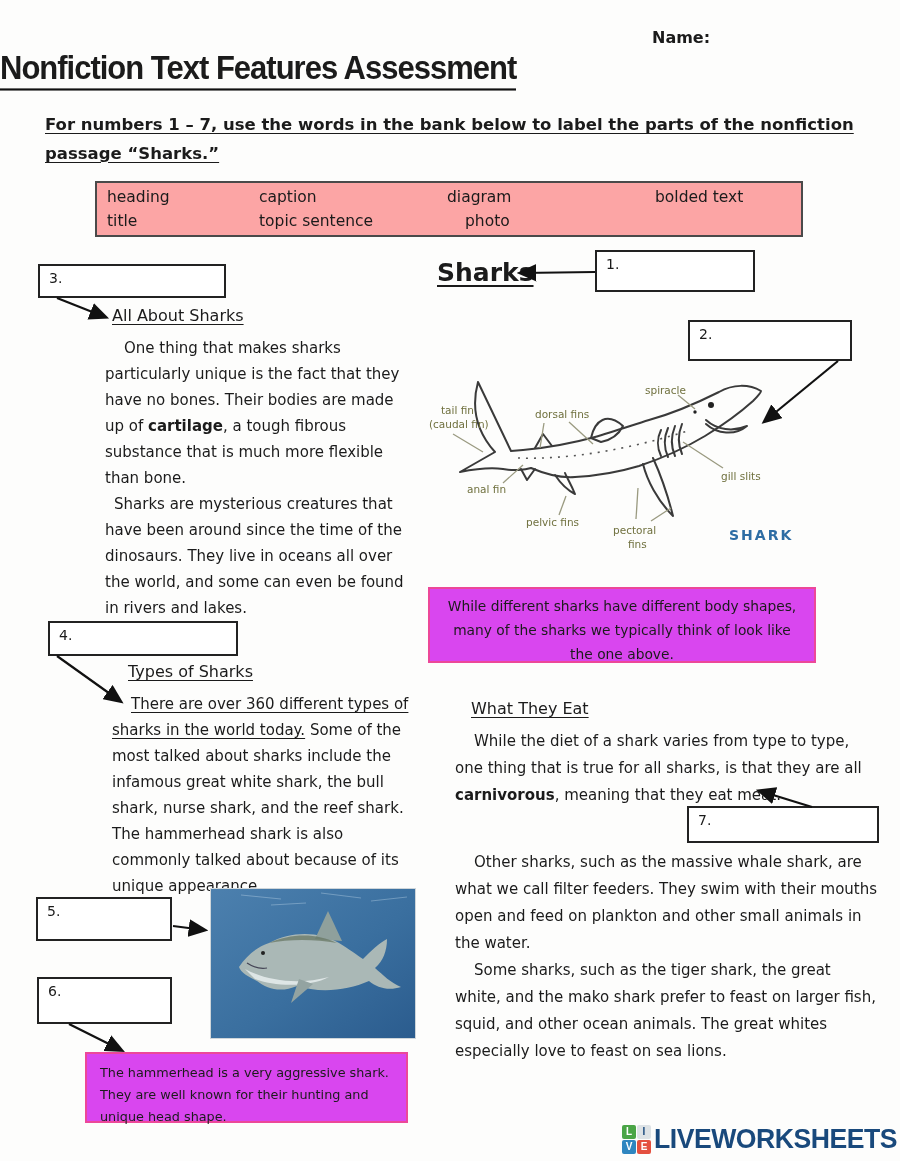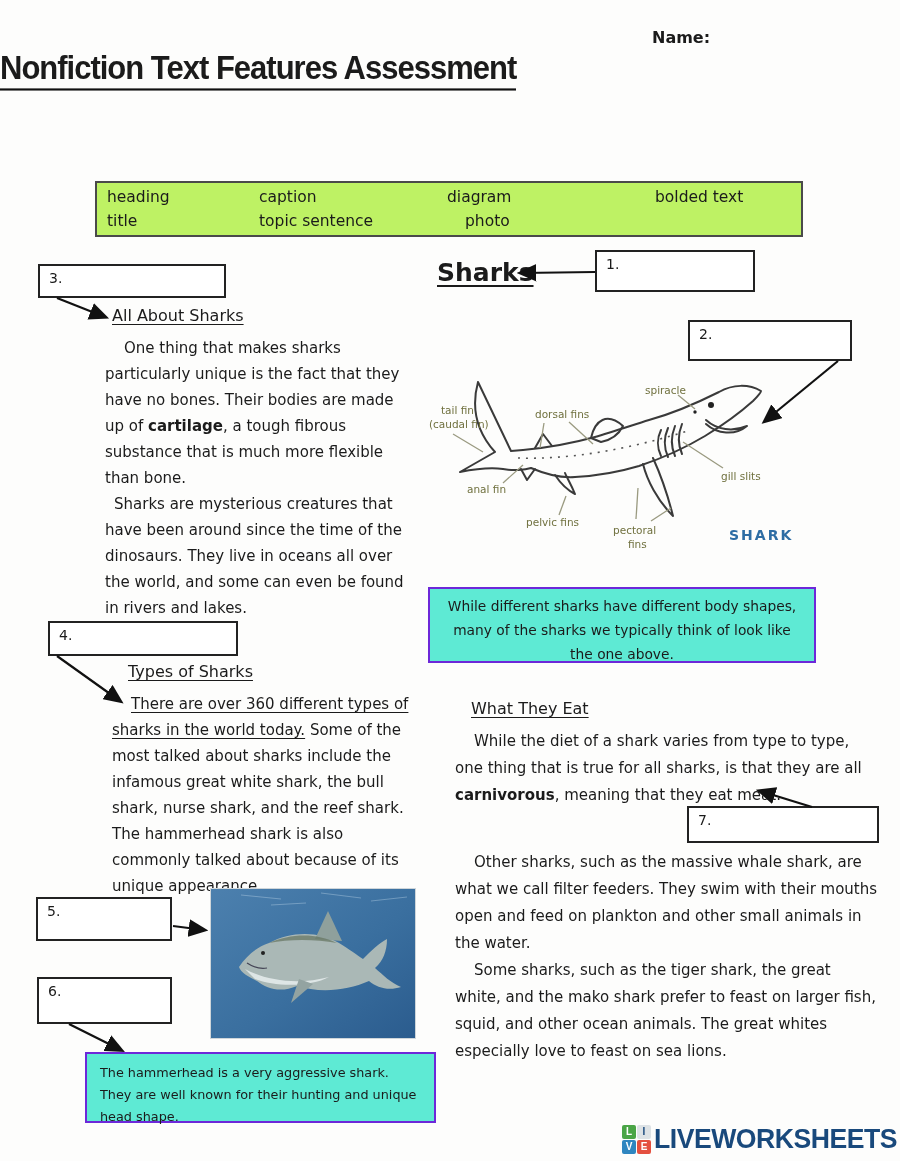--- a/index.html
+++ b/index.html
@@ -15,48 +15,48 @@
     left:0;right:0;top:50px;text-align:left;
     font-family:"Liberation Sans",sans-serif;font-weight:bold;font-size:31px;
     letter-spacing:-1px;
   }
   .page-title span{border-bottom:2.5px solid #111;padding-bottom:1px;transform:scaleY(1.08);display:inline-block;}
   .instructions{left:45px;top:110px;width:810px;font-size:16.5px;font-weight:bold;line-height:29px;}
   .instructions .iline{text-decoration:underline;text-underline-offset:3px;}
   
   .word-bank{
     left:95px;top:181px;width:704px;height:52px;
-    border:2px solid #4a4a4a;background:#bef264;font-size:15.5px;
+    border:2px solid #4a4a4a;background:#fca5a5;font-size:15.5px;
   }
   .wb-word{position:absolute;white-space:nowrap;}
   
   .answer-box{
     border:2px solid #222;background:#fff;
     font-size:14px;padding:4px 0 0 9px;box-sizing:border-box;
   }
   
   .article-col{line-height:26px;font-size:15px;}
   .heading{font-weight:normal;font-size:16px;text-decoration:underline;text-underline-offset:3px;margin:0 0 6px 16px;}
   .para{margin:0;}
   .indent1{text-indent:9px;}
   .indent2{text-indent:19px;}
   .bold{font-weight:bold;}
   .uline{text-decoration:underline;text-underline-offset:3px;}
   .right-col{line-height:27px;font-size:15px;}
   .right-col .para + .para{margin-top:0;}
   
   .caption-box{
-    border:2px solid #6d28d9;background:#5eead4;box-sizing:border-box;
+    border:2px solid #ec4899;background:#d946ef;box-sizing:border-box;
   }
   .diagram-caption{
     left:428px;top:587px;width:388px;height:76px;
     font-size:13.8px;line-height:24px;text-align:center;padding:5px 14px;
   }
   .photo-caption{
-    left:85px;top:1052px;width:351px;height:71px;
+    left:85px;top:1052px;width:323px;height:71px;
     font-size:12.8px;line-height:22px;padding:8px 13px;text-align:left;
   }
   
   .diagram-svg{left:423px;top:368px;}
   .photo-svg{left:210px;top:888px;border:1px solid #cfd6da;}
   .arrow-overlay{left:0;top:0;pointer-events:none;}
   
   .logo{left:622px;top:1123px;display:flex;align-items:center;gap:3px;}
   .logo-grid{display:grid;grid-template-columns:14px 14px;grid-template-rows:14px 14px;gap:1px;}
   .logo-sq{display:flex;align-items:center;justify-content:center;font-size:10px;font-weight:bold;color:#fff;font-family:"Liberation Sans",sans-serif;border-radius:2px;}
@@ -68,20 +68,24 @@
   .dg-label{font-size:10.5px;fill:#70713f;}
   .dg-title{font-size:14px;font-weight:bold;fill:#2e6da4;letter-spacing:2px;}
 </style>
 </head>
 <body>
 
 <div id="page">
 
   <div class="abs name-label">Name:</div>
   <div class="abs page-title"><span>Nonfiction Text Features Assessment</span></div>
+  <div class="abs instructions">
+    <div class="iline">For numbers 1 – 7, use the words in the bank below to label the parts of the nonfiction</div>
+    <div class="iline">passage “Sharks.”</div>
+  </div>
 
   <div class="abs word-bank">
     <span class="wb-word" style="left:10px;top:5px">heading</span>
     <span class="wb-word" style="left:162px;top:5px">caption</span>
     <span class="wb-word" style="left:350px;top:5px">diagram</span>
     <span class="wb-word" style="left:558px;top:5px">bolded text</span>
     <span class="wb-word" style="left:10px;top:29px">title</span>
     <span class="wb-word" style="left:162px;top:29px">topic sentence</span>
     <span class="wb-word" style="left:368px;top:29px">photo</span>
   </div>

